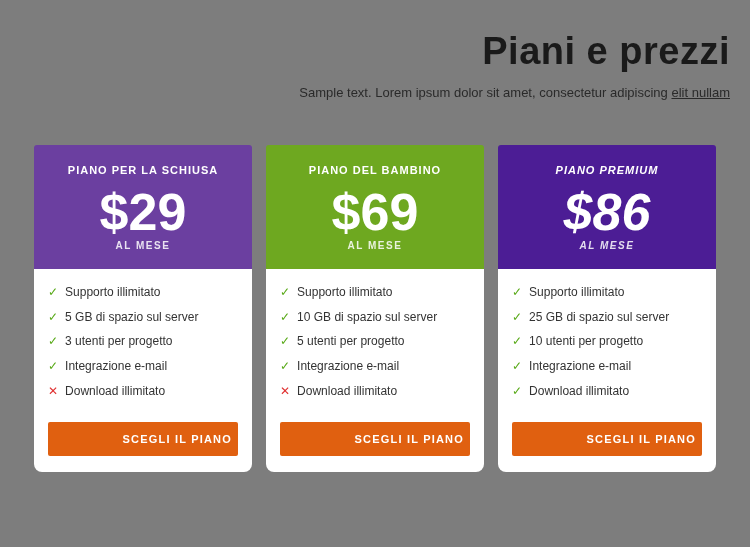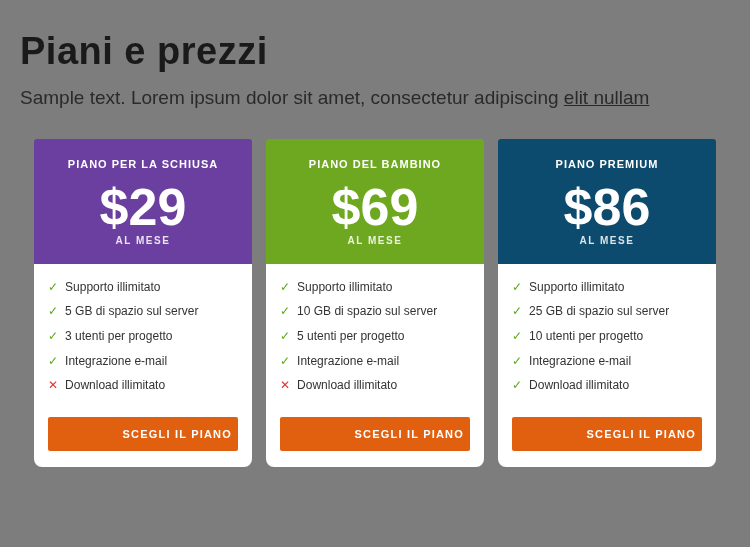--- a/index.html
+++ b/index.html
@@ -10,32 +10,32 @@
       width: 750px;
       overflow: hidden;
     }
     .page-wrapper {
       width: 750px;
       min-height: 547px;
       background-color: #7d7d7d;
       padding: 30px 20px 30px 20px;
     }
     .header-section {
-      text-align: left;
-      margin-bottom: 26px;
+      text-align: right;
+      margin-bottom: 41px;
     }
     .main-title {
       font-size: 38px;
       font-weight: 800;
       color: #1a1a1a;
       margin-bottom: 10px;
       letter-spacing: 0.5px;
     }
     .subtitle {
-      font-size: 19px;
+      font-size: 13px;
       color: #2a2a2a;
       line-height: 1.6;
     }
     .subtitle a {
       text-decoration: underline;
       color: #2a2a2a;
     }
     .plans-container {
       display: flex;
       gap: 14px;
@@ -51,21 +51,21 @@
       display: flex;
       flex-direction: column;
     }
     .plan-header {
       padding: 18px 16px 18px 16px;
       text-align: center;
       border-radius: 3px 3px 0 0;
     }
     .plan-header.purple { background-color: #6b3fa0; }
     .plan-header.green { background-color: #6ea820; }
-    .plan-header.orange { background-color: #0c4a6e; }
+    .plan-header.orange { background-color: #4c1d95; font-style: italic; }
     .plan-name {
       font-size: 11px;
       font-weight: 700;
       color: #ffffff;
       text-transform: uppercase;
       letter-spacing: 1px;
       margin-bottom: 8px;
       line-height: 1.4;
     }
     .plan-price {

